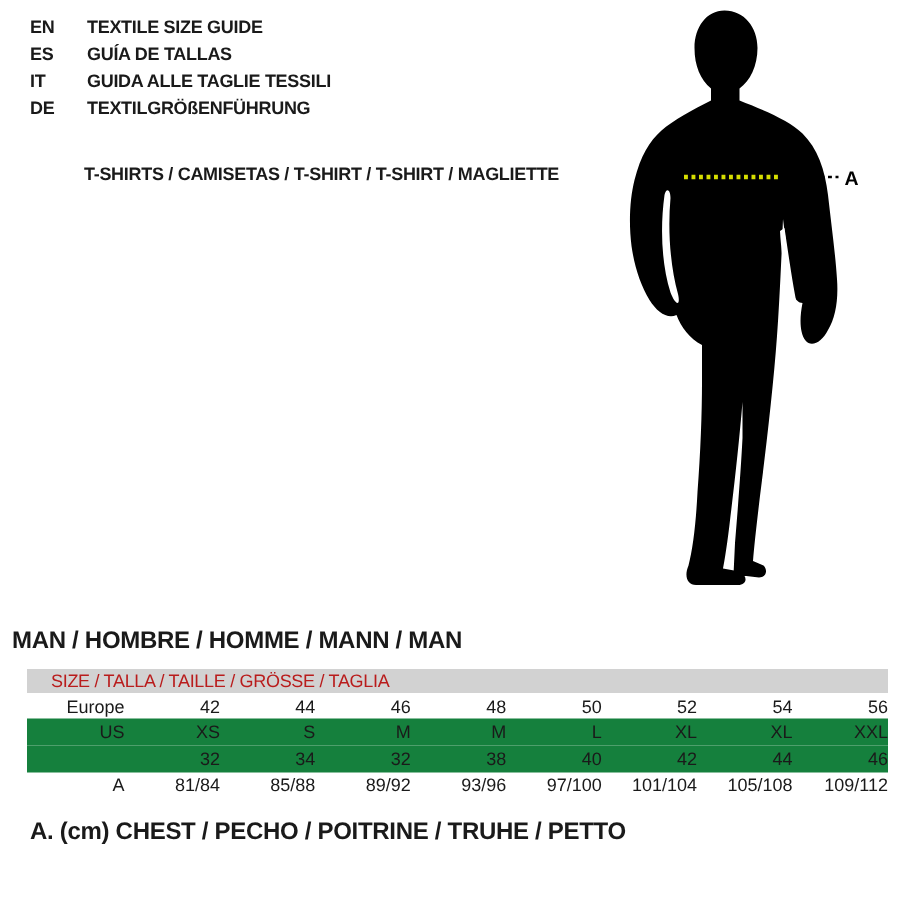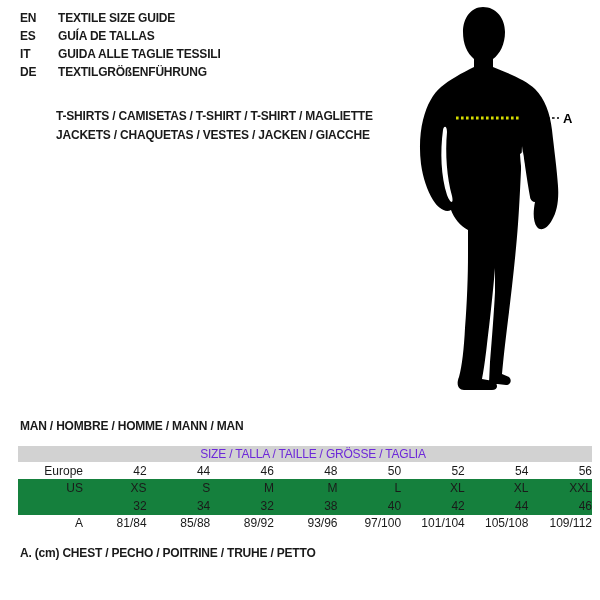--- a/index.html
+++ b/index.html
@@ -16,33 +16,33 @@
   .lang-code { width:38px; }
 
   
   .categories { position:absolute; left:20px; top:107px;margin-left:36px; }
   .category-line { font-size:12px; font-weight:bold; line-height:19px; letter-spacing:-0.2px; white-space:nowrap; }
 
   
   .figure-wrap { position:absolute; left:405px; top:0; width:195px; height:405px; }
 
   
-  .section-title { position:absolute; left:20px; top:419px; font-size:12px; font-weight:bold; letter-spacing:-0.2px; }
+  .section-title { position:absolute; left:8px; top:419px; font-size:16px; font-weight:bold; letter-spacing:-0.2px; }
 
   
   .size-table { position:absolute; left:18px; top:446px; width:574px; font-size:12px; }
-  .t-head { height:16px; line-height:16px; background:#d2d2d2; padding-left:16px; color:#6d28d9; letter-spacing:-0.2px;text-align:center; }
+  .t-head { height:16px; line-height:16px; background:#d2d2d2; padding-left:16px; color:#b91c1c; letter-spacing:-0.2px; }
   .t-row { display:flex; align-items:center; }
   .t-row.shade { background:#15803d; }
   .h16 { height:16px; } .h17 { height:17px; } .h18 { height:18px; }
   .t-label { width:62px; padding-left:3px;text-align:right; }
   .t-cell { flex:1; text-align:right; }
 
   
-  .footnote { position:absolute; left:20px; top:546px; font-size:12px; font-weight:bold; letter-spacing:-0.2px; }
+  .footnote { position:absolute; left:20px; top:546px; font-size:16px; font-weight:bold; letter-spacing:-0.2px; }
 </style>
 </head>
 <body>
 
 <div class="page">
 
   <div class="lang-list">
     <div class="lang-row">
       <span class="lang-code">EN</span>
       <span class="lang-label">TEXTILE SIZE GUIDE</span>
@@ -56,21 +56,20 @@
       <span class="lang-label">GUIDA ALLE TAGLIE TESSILI</span>
     </div>
     <div class="lang-row">
       <span class="lang-code">DE</span>
       <span class="lang-label">TEXTILGRÖßENFÜHRUNG</span>
     </div>
   </div>
 
   <div class="categories">
     <div class="category-line">T-SHIRTS / CAMISETAS / T-SHIRT / T-SHIRT / MAGLIETTE</div>
-    <div class="category-line">JACKETS / CHAQUETAS / VESTES / JACKEN / GIACCHE</div>
   </div>
 
   <div class="figure-wrap">
     <svg width="195" height="405" viewBox="405 0 195 405" xmlns="http://www.w3.org/2000/svg">
 
       <path fill="#000000" d="
         M 483 7
         C 496 7 505 18 505 32
         C 505 44 500 54 493 59
         L 493 67

